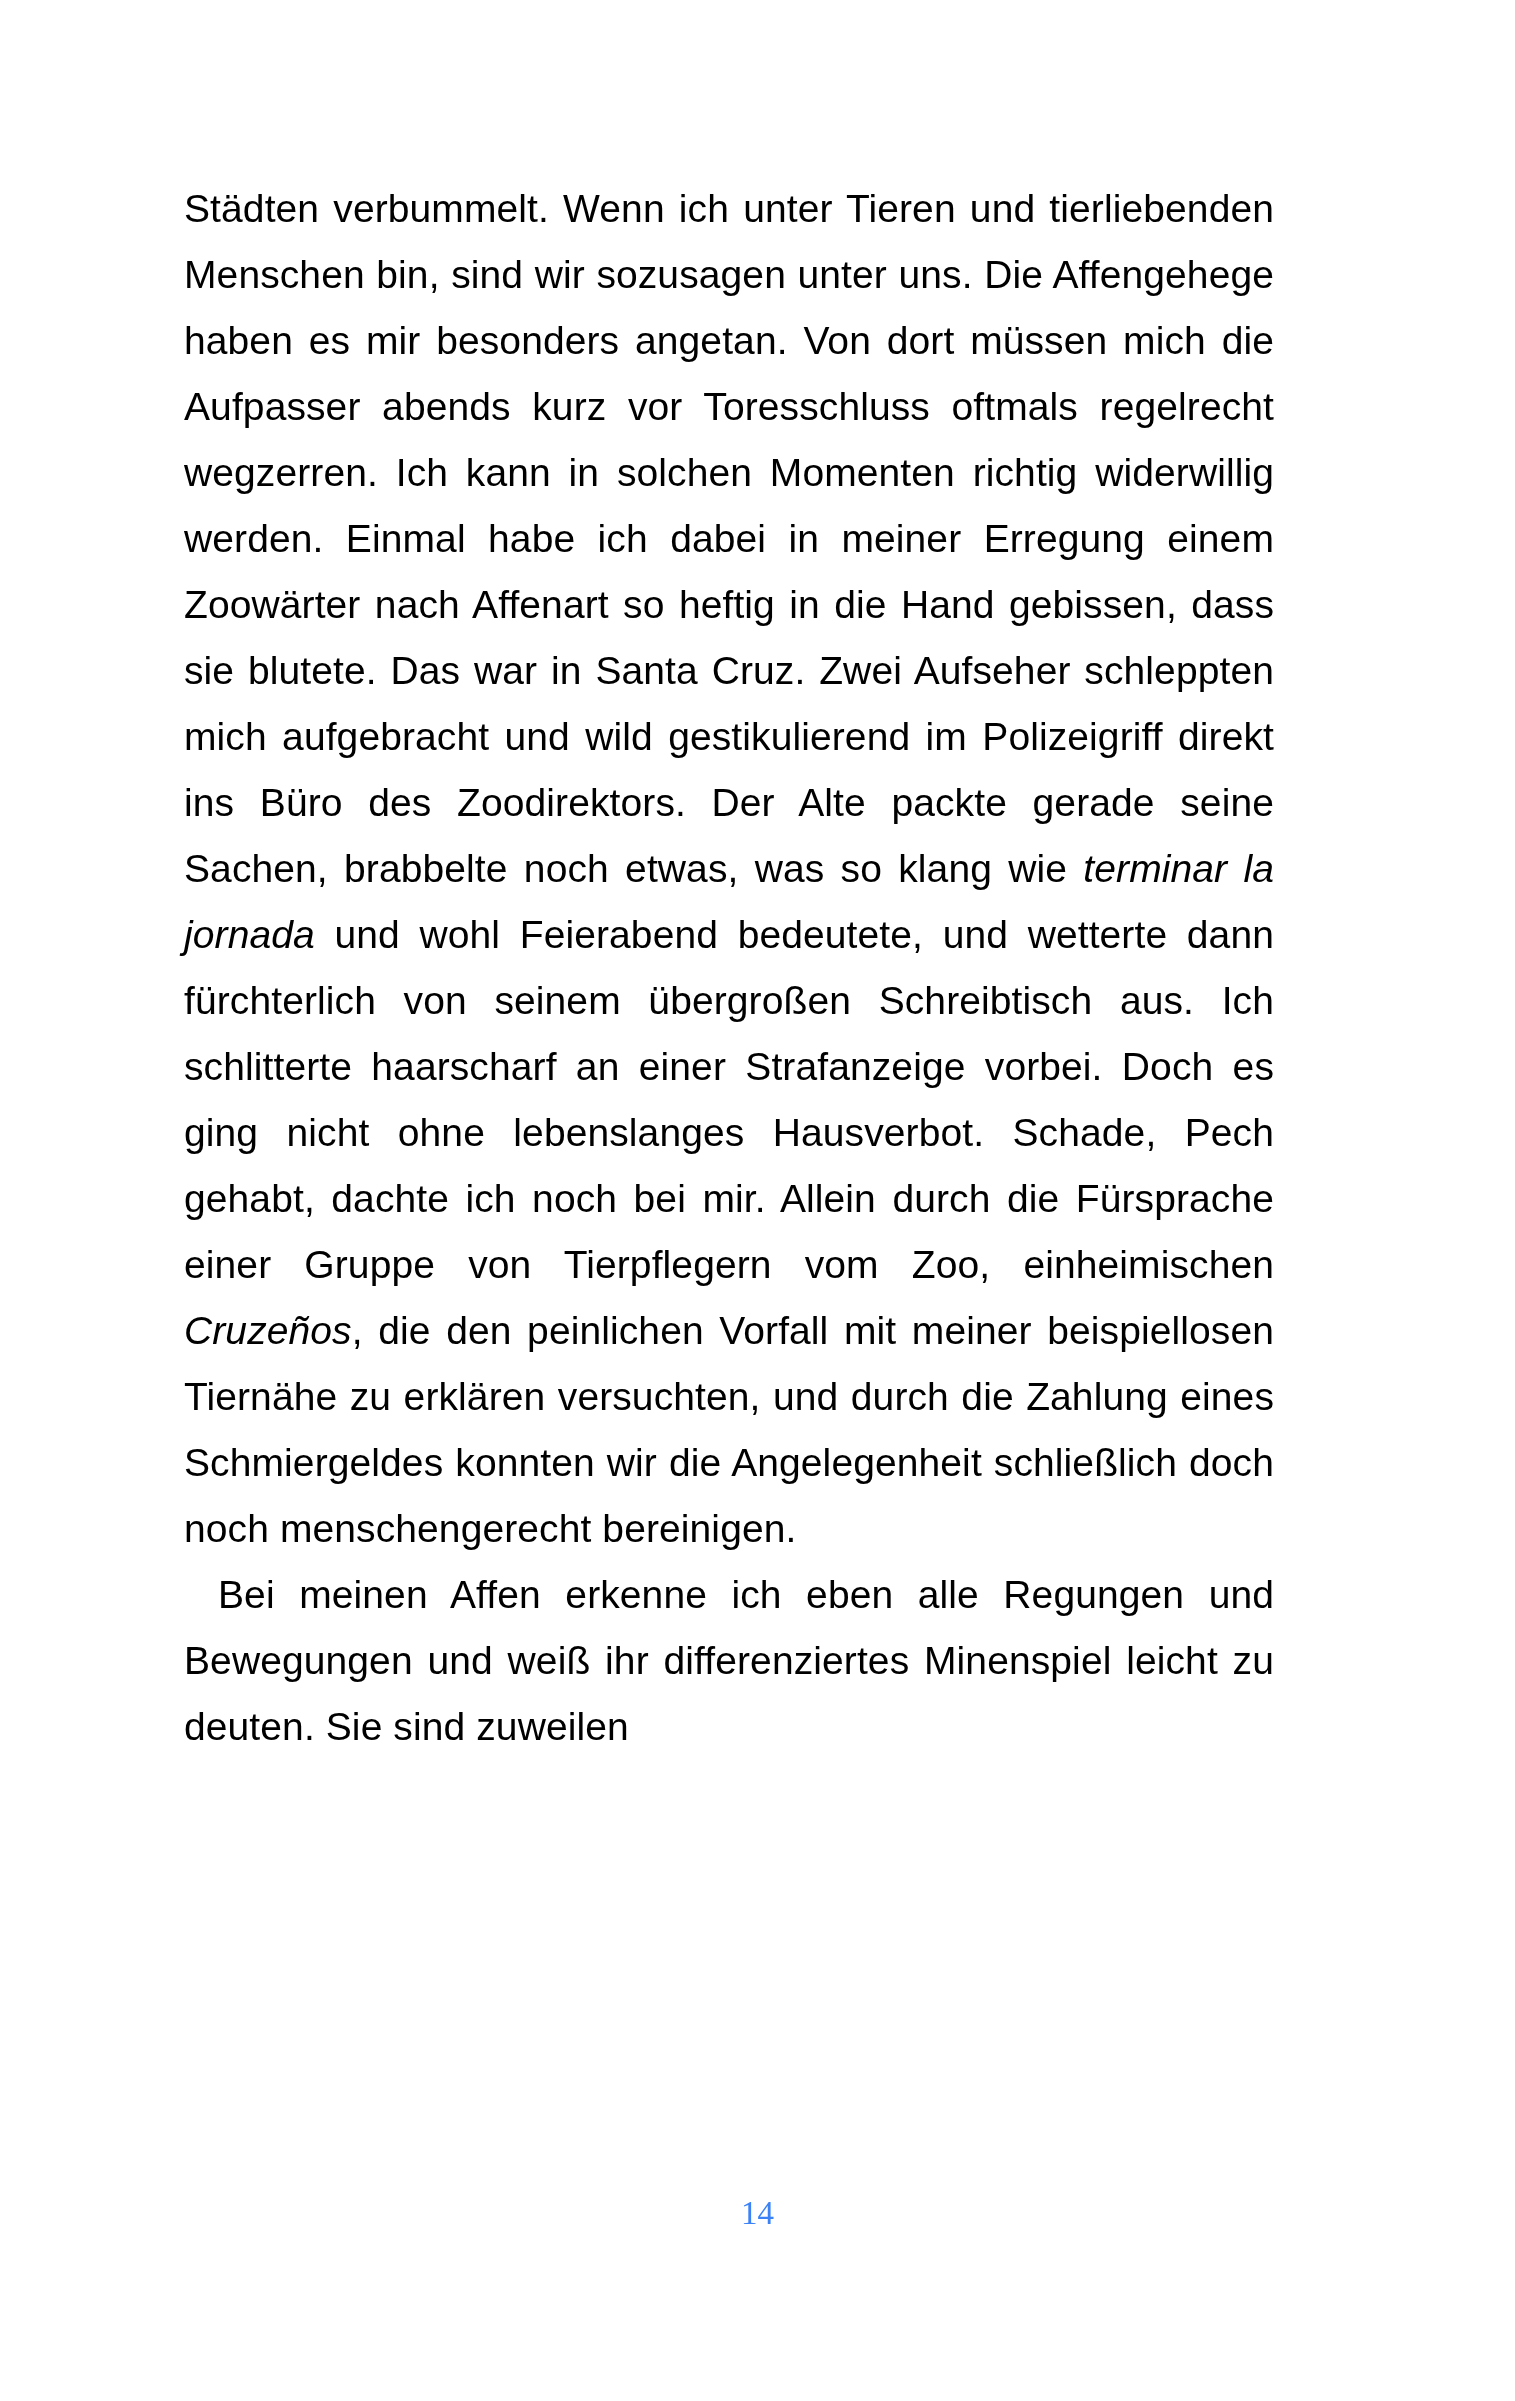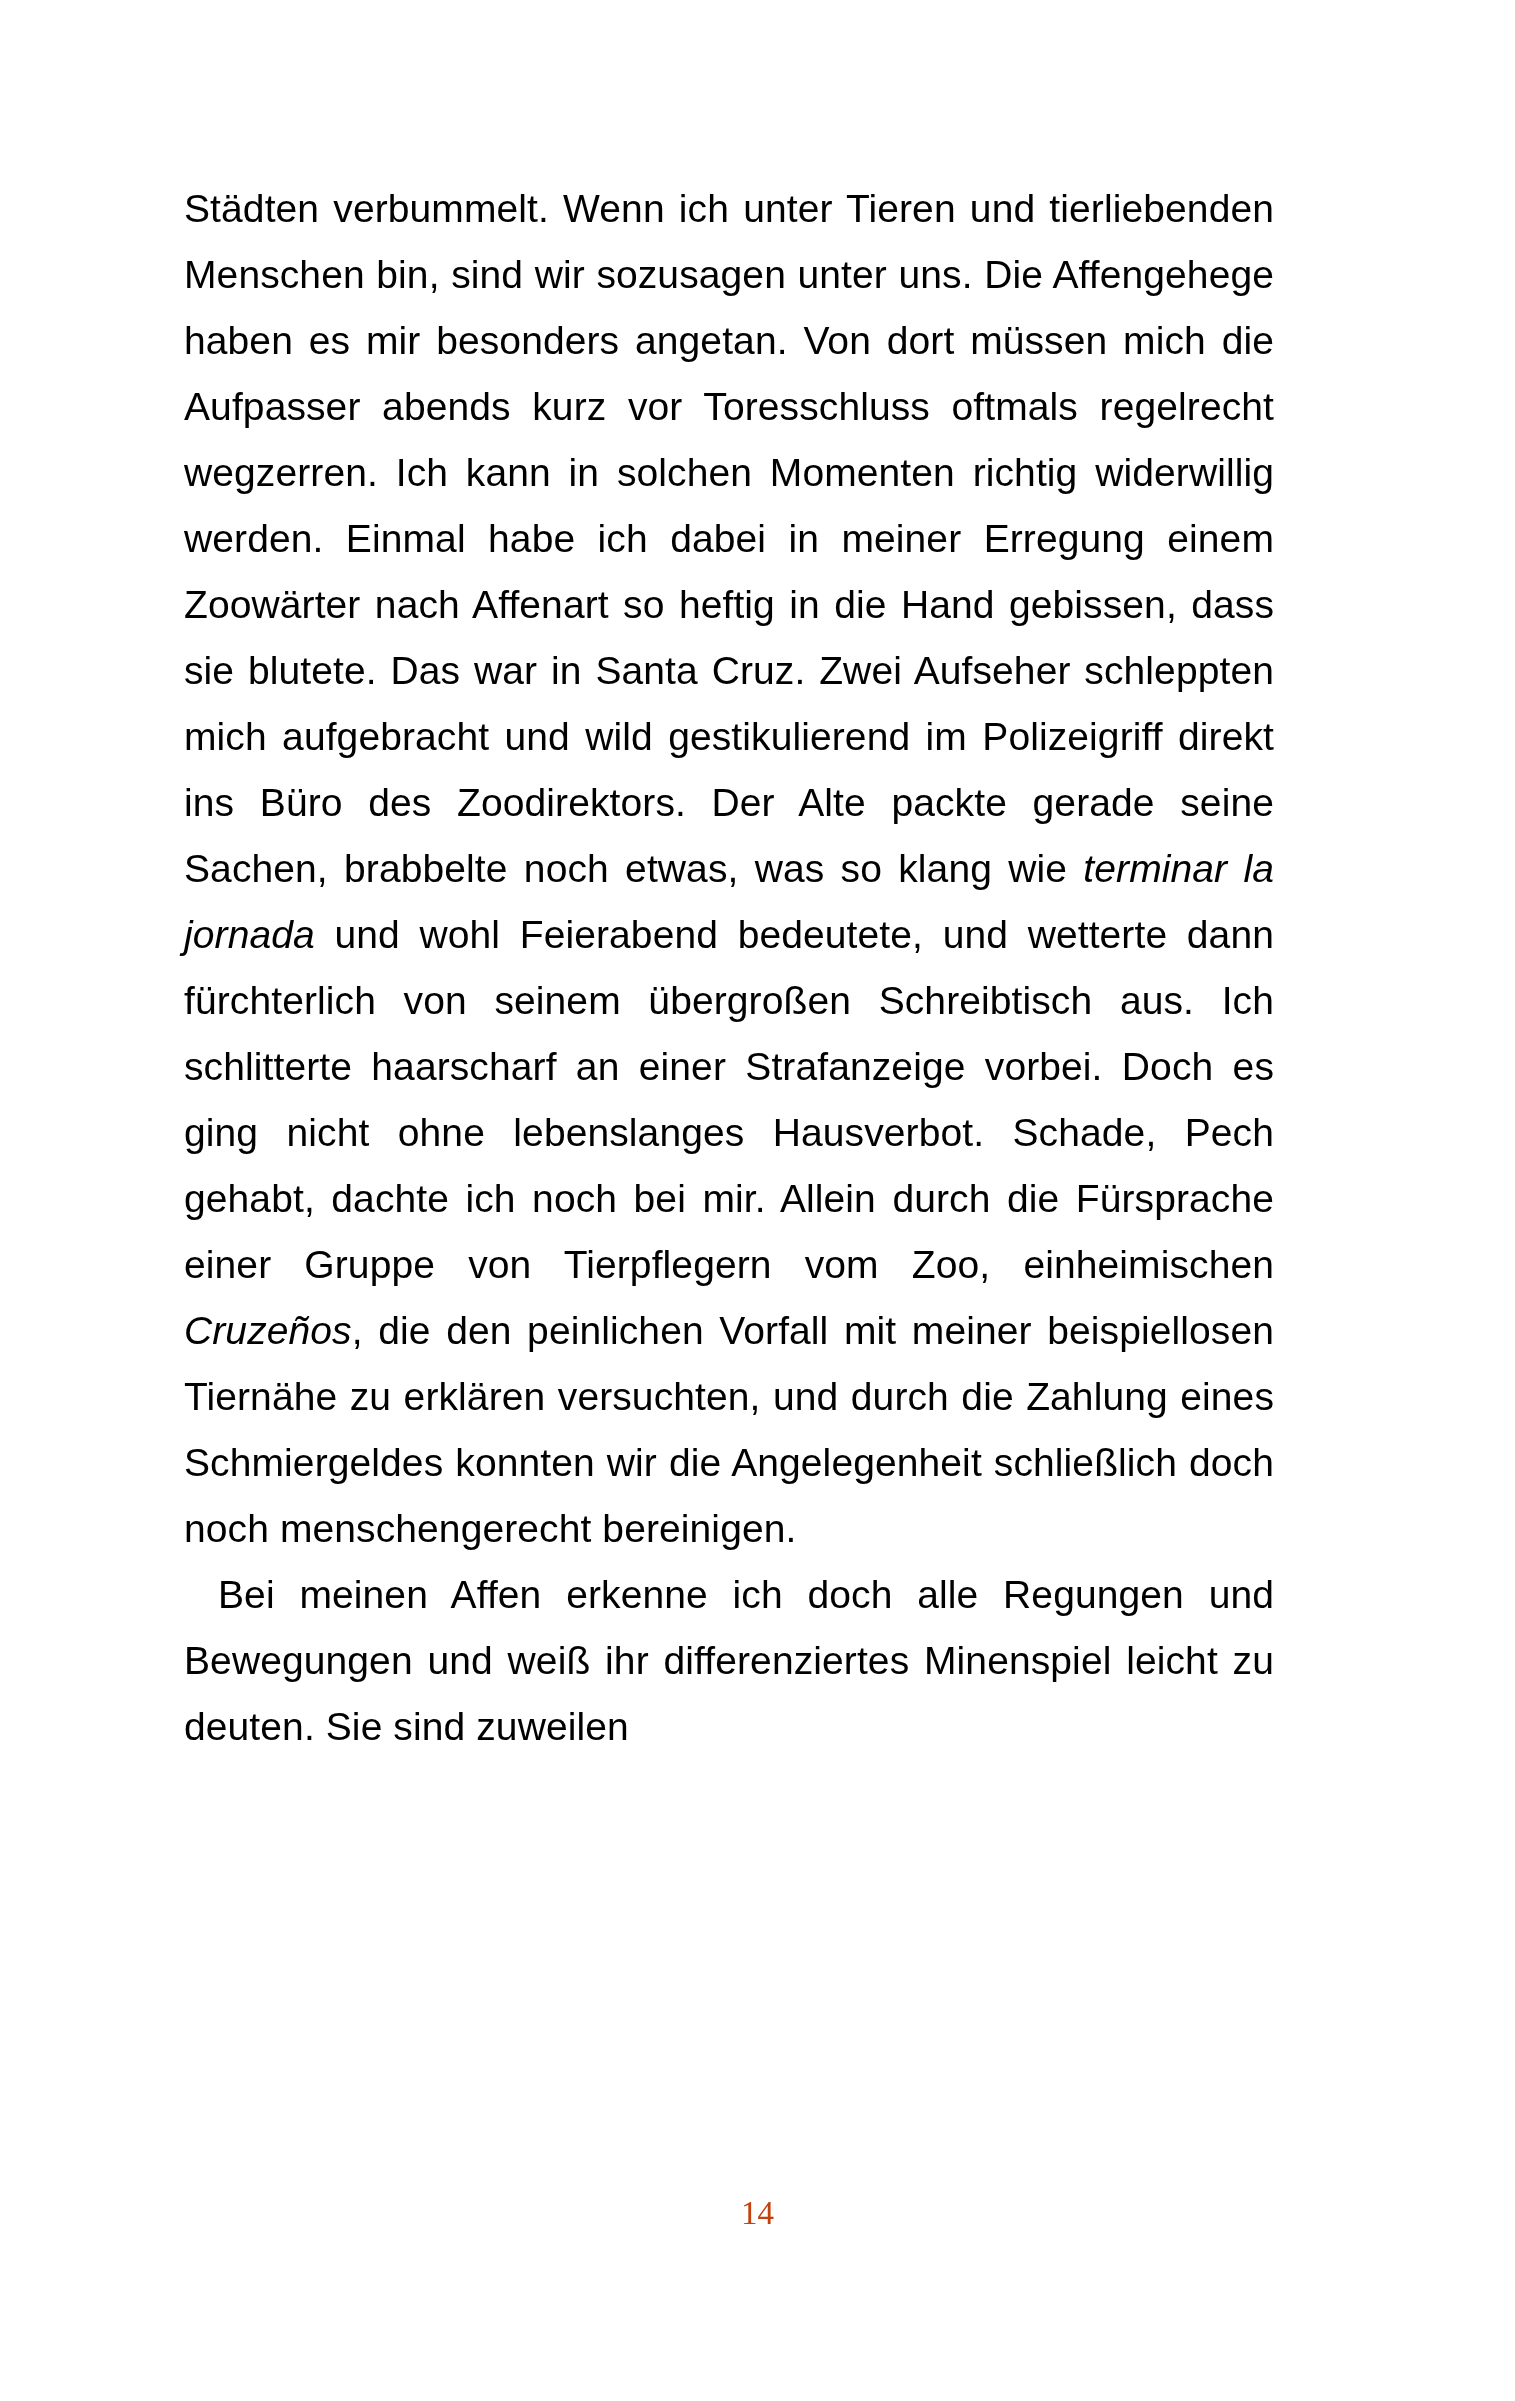--- a/index.html
+++ b/index.html
@@ -41,29 +41,29 @@
     font-style: italic;
   }
   .folio {
     position: absolute;
     left: 0;
     top: 2195px;
     width: 1515px;
     text-align: center;
     font-family: "Liberation Serif", "DejaVu Serif", serif;
     font-size: 33px;
-    color: #c2410c;
+    color: #3b82f6;
   }
 </style>
 </head>
 <body>
 
 <div class="page">
 
   <div class="text-block">
     <p class="para">Städten verbummelt. Wenn ich unter Tieren und tierliebenden Menschen bin, sind wir sozusagen unter uns. Die Affengehege haben es mir besonders angetan. Von dort müssen mich die Aufpasser abends kurz vor Toresschluss oftmals regelrecht wegzerren. Ich kann in solchen Momenten richtig widerwillig werden. Einmal habe ich dabei in meiner Erregung einem Zoowärter nach Affenart so heftig in die Hand gebissen, dass sie blutete. Das war in Santa Cruz. Zwei Aufseher schleppten mich aufgebracht und wild gestikulierend im Polizeigriff direkt ins Büro des Zoodirektors. Der Alte packte gerade seine Sachen, brabbelte noch etwas, was so klang wie <em>terminar la jornada</em> und wohl Feierabend bedeutete, und wetterte dann fürchterlich von seinem übergroßen Schreibtisch aus. Ich schlitterte haarscharf an einer Strafanzeige vorbei. Doch es ging nicht ohne lebenslanges Hausverbot. Schade, Pech gehabt, dachte ich noch bei mir. Allein durch die Fürsprache einer Gruppe von Tierpflegern vom Zoo, einheimischen <em>Cruzeños</em>, die den peinlichen Vorfall mit meiner beispiellosen Tiernähe zu erklären versuchten, und durch die Zahlung eines Schmiergeldes konnten wir die Angelegenheit schließlich doch noch menschengerecht bereinigen.</p>
-    <p class="para">Bei meinen Affen erkenne ich doch alle Regungen und Bewegungen und weiß ihr differenziertes Minenspiel leicht zu deuten. Sie sind zuweilen</p>
+    <p class="para">Bei meinen Affen erkenne ich eben alle Regungen und Bewegungen und weiß ihr differenziertes Minenspiel leicht zu deuten. Sie sind zuweilen</p>
   </div>
 
   <div class="folio">14</div>
 
 </div>
 
 
 </body></html>

